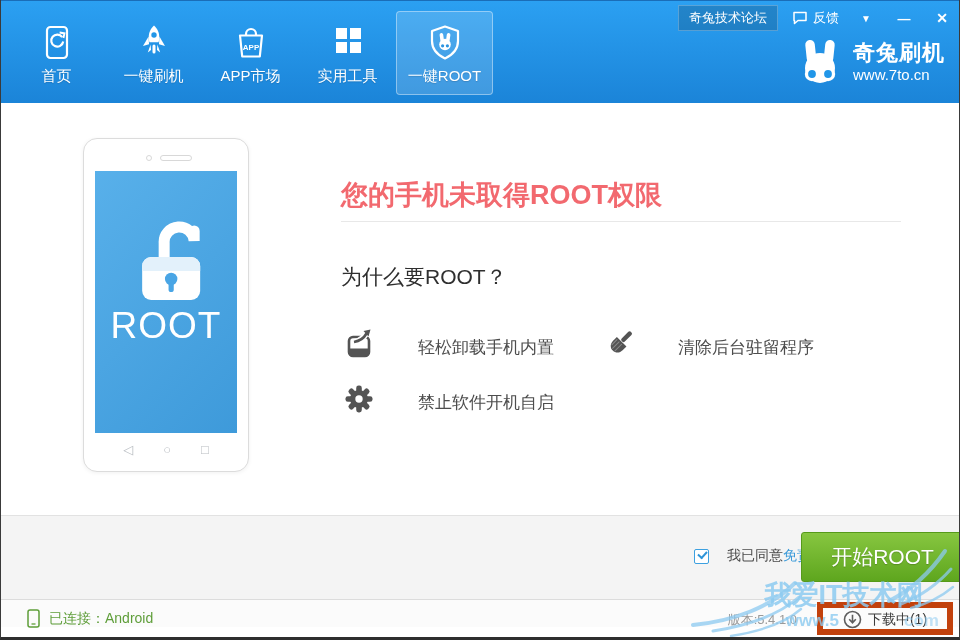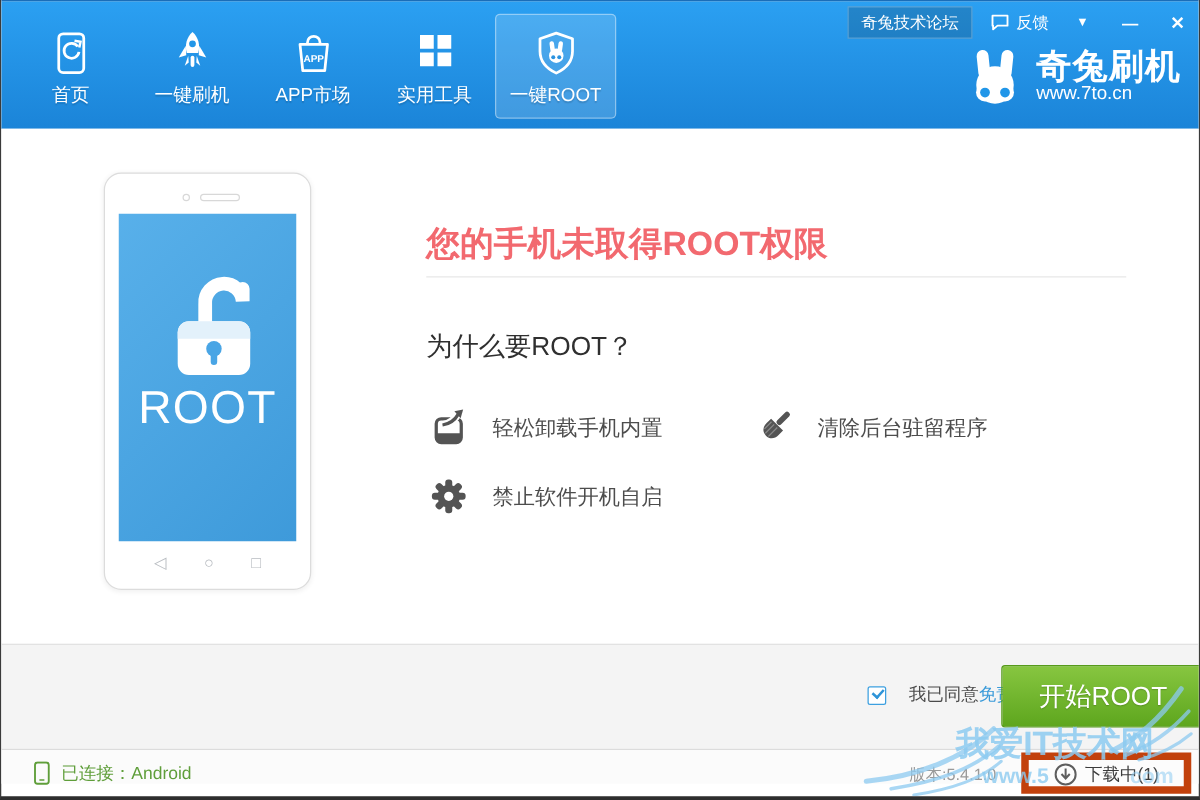--- a/index.html
+++ b/index.html
@@ -20,21 +20,21 @@
   .titlebar { position:absolute; top:4px; right:6px; display:flex; align-items:center; color:#fff; }
   .forum-box { font-size:13px; padding:3px 10px; background:rgba(0,0,0,0.16); border:1px solid rgba(255,255,255,0.25); cursor:pointer; }
   .feedback { display:flex; align-items:center; font-size:13px; margin-left:14px; cursor:pointer; }
   .feedback svg { margin-right:5px; }
   .tb-btn { margin-left:16px; cursor:pointer; font-size:13px; font-weight:bold; width:22px; text-align:center; }
   .tb-btn.drop { font-size:10px; }
   .tb-btn.close { font-size:14px; }
 
   .brand { position:absolute; right:14px; top:38px; display:flex; align-items:center; }
   .brand-text { margin-left:9px; color:#fff; }
-  .brand-name { font-size:28px; font-weight:bold; letter-spacing:1px; line-height:25px; }
+  .brand-name { font-size:22px; font-weight:bold; letter-spacing:1px; line-height:25px; }
   .brand-url { font-size:15px; line-height:19px; }
 
   
   .content { position:relative; height:412px; background:#fff; }
 
   .phone { position:absolute; left:82px; top:35px; width:166px; height:334px; background:#fff;
            border:1px solid #dcdcdc; border-radius:14px; box-shadow:0 1px 4px rgba(0,0,0,0.06); }
   .speaker { position:absolute; top:15px; left:0; width:100%; height:8px; }
   .speaker .dot { position:absolute; left:62px; top:1px; width:6px; height:6px; border:1px solid #d8d8d8; border-radius:50%; }
   .speaker .pill { position:absolute; left:76px; top:1px; width:32px; height:6px; border:1px solid #d8d8d8; border-radius:3px; }
@@ -42,21 +42,21 @@
             background:linear-gradient(135deg,#58b0ea,#3e9ada); }
   .screen-lock { position:absolute; left:50%; top:44px; transform:translateX(-46%); }
   .root-label { position:absolute; left:0; top:134px; width:100%; text-align:center;
                 color:#fff; font-size:37px; letter-spacing:1px; }
   .phone-nav { position:absolute; left:0; bottom:14px; width:100%; display:flex; justify-content:center; gap:30px;
                color:#b9bdc2; font-size:13px; }
 
   .main-title { position:absolute; left:340px; top:74px; font-size:27px; font-weight:bold; color:#f2696f; }
   .divider { position:absolute; left:340px; top:118px; width:560px; height:1px; background:#e8e8e8; }
   .why-title { position:absolute; left:340px; top:160px; font-size:21px; color:#2f2f2f; }
-  .feature { position:absolute; display:flex; align-items:center; height:34px; }
+  .feature { position:absolute; display:flex; align-items:flex-end; height:34px;gap:24px; }
   .feature .f-icon { width:30px; height:30px; display:flex; align-items:center; justify-content:center; }
   .feature .f-label { margin-left:20px; font-size:17px; color:#4d4d4d; white-space:nowrap; }
   .feature.f0 { left:343px; top:222px; }
   .feature.f1 { left:603px; top:222px; }
   .feature.f2 { left:343px; top:277px; }
   .feature.f3 { left:603px; top:277px; }
 
   
   .footer { position:relative; height:84px; background:#f4f4f4; border-top:1px solid #e2e2e2; }
   .agree-row { position:absolute; left:693px; top:31px; display:flex; align-items:center; font-size:14px; }

